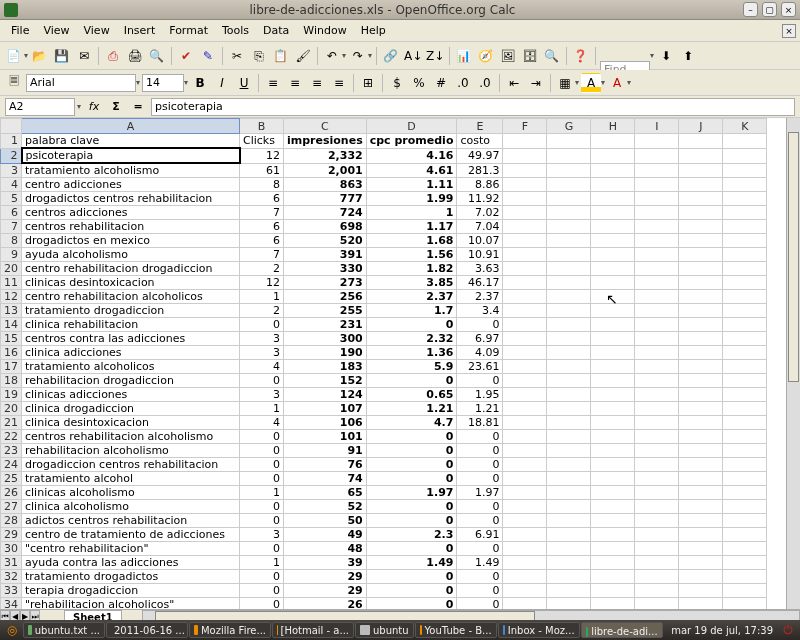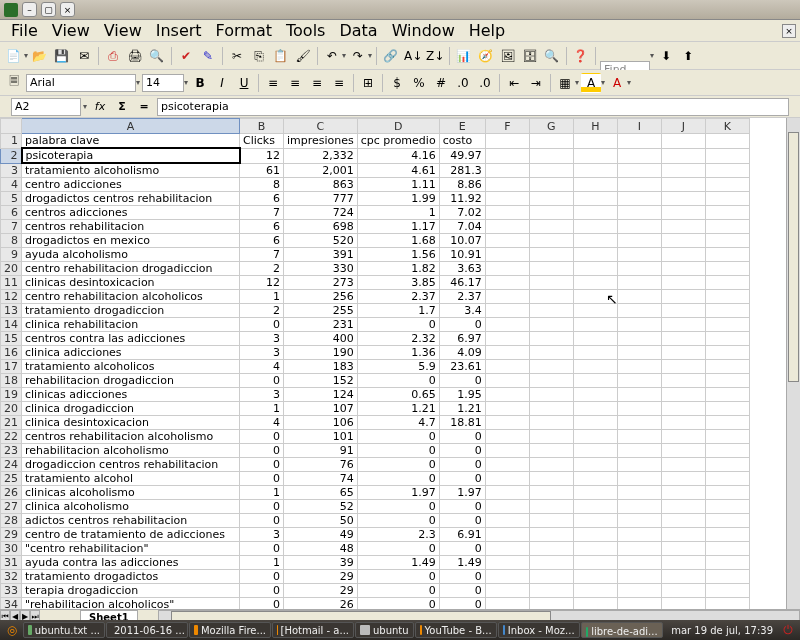--- a/index.html
+++ b/index.html
@@ -4,54 +4,54 @@
 <style>
 * { box-sizing: border-box; margin: 0; padding: 0; font-family: "DejaVu Sans", Arial, sans-serif; }
 body { background: #ece9d8; font-size: 11px; overflow: hidden; width: 800px; height: 640px; position: relative; }
 .window { display: flex; flex-direction: column; height: 640px; }
 .titlebar { background: linear-gradient(#cdc7bb, #b3ac9d); height: 20px; display: flex; align-items: center; padding: 0 4px; border-bottom: 1px solid #888; }
 .titlebar .icon { width: 14px; height: 14px; background: #2a6e2a; border-radius: 2px; margin-right: 4px; }
 .titlebar .title { flex: 1; text-align: center; font-size: 12px; color: #333; }
 .titlebar .winbtns { display: flex; gap: 4px; }
 .winbtn { width: 15px; height: 15px; border: 1px solid #888; background: #eee; border-radius: 3px; display: flex; align-items: center; justify-content: center; font-size: 9px; cursor: pointer; }
 .menubar { background: #ece9d8; height: 22px; display: flex; align-items: center; padding: 0 4px; border-bottom: 1px solid #ccc; }
-.menubar .mitem { padding: 2px 7px; font-size: 16px; cursor: pointer; }
+.menubar .mitem { padding: 2px 7px; font-size: 11px; cursor: pointer; }
 .menubar .xbtn { margin-left: auto; width: 14px; height: 14px; border: 1px solid #888; background: #eee; display: flex; align-items: center; justify-content: center; font-size: 9px; }
 .toolbar { background: #ece9d8; height: 28px; display: flex; align-items: center; padding: 0 4px; gap: 2px; border-bottom: 1px solid #ccc; }
 .tbtn { width: 20px; height: 20px; border: 1px solid transparent; display: flex; align-items: center; justify-content: center; font-size: 12px; cursor: pointer; border-radius: 2px; }
 .tsep { width: 1px; height: 18px; background: #bbb; margin: 0 2px; }
 .tdd { font-size: 8px; color: #555; margin-left: -2px; }
 .findbox { width: 50px; height: 18px; border: 1px solid #aaa; background: #fff; font-size: 11px; padding: 0 3px; color: #888; margin-top: 28px; }
 .fmtbar { background: #ece9d8; height: 26px; display: flex; align-items: center; padding: 0 4px; gap: 2px; border-bottom: 1px solid #ccc; }
 .fontsel, .sizesel { border: 1px solid #aaa; background: #fff; height: 18px; font-size: 11px; padding: 0 3px; }
 .fontsel { width: 110px; }
 .sizesel { width: 42px; }
-.cellbar { background: #ece9d8; height: 22px; display: flex; align-items: center; padding: 0 11px; gap: 4px; border-bottom: 1px solid #ccc; }
+.cellbar { background: #ece9d8; height: 22px; display: flex; align-items: center; padding: 0 5px; gap: 4px; border-bottom: 1px solid #ccc; }
 .cellref { width: 70px; height: 18px; border: 1px solid #aaa; background: #fff; font-size: 11px; padding: 0 3px; }
 .fxbtn { width: 18px; height: 18px; display: flex; align-items: center; justify-content: center; font-size: 11px; cursor: pointer; }
 .formula { flex: 1; height: 18px; border: 1px solid #aaa; background: #fff; font-size: 11px; padding: 0 3px; }
 .gridwrap { flex: 1; overflow: hidden; position: relative; background: #fff; }
 .grid { border-collapse: collapse; font-size: 11px; }
 .grid th, .grid td { border: 1px solid #ccc; padding: 0 3px; height: 13px; overflow: hidden; white-space: nowrap; }
 .grid th { background: #e8e8e8; font-weight: normal; text-align: center; color: #333; }
 .grid th.corner { width: 20px; background: #e8e8e8; }
 .grid th.colh { height: 15px; }
 .grid th.rowh { width: 20px; text-align: right; padding-right: 3px; background: #e8e8e8; }
 .grid th.colh.sel, .grid th.rowh.sel { background: #ccd8e8; border: 1px solid #7090c0; }
 .grid td { background: #fff; text-align: left; }
 .grid td.num { text-align: right; }
 .grid td.selected { border: 2px solid #000 !important; }
 .colA { width: 218px; }
 .colB { width: 44px; }
-.colC { width: 68px; }
-.colD { width: 82px; }
+.colC { width: 68px; font-weight: bold; }
+.colD { width: 82px; font-weight: bold; }
 .colE { width: 46px; }
 .colR { width: 44px; }
 .hscroll-row { height: 14px; background: #ece9d8; display: flex; align-items: stretch; border-top: 1px solid #aaa; }
-.sheettab { border: 1px solid #aaa; border-bottom: none; background: #fff; padding: 0 8px; margin-left: 40px; font-size: 10px; display: flex; align-items: center; font-weight: bold;}
+.sheettab { border: 1px solid #aaa; border-bottom: none; background: #fff; padding: 0 8px; margin-left: 24px; font-size: 10px; display: flex; align-items: center; font-weight: bold;}
 .tabnav { display: flex; }
 .tabnav span { width: 10px; border: 1px solid #aaa; background: #ddd; display: flex; align-items: center; justify-content: center; font-size: 8px; }
 .hscrollbar { flex: 1; background: #ddd; border: 1px solid #aaa; position: relative; margin-left: 20px; }
 .hscrollbar .thumb { position: absolute; left: 12px; width: 380px; top: 0; bottom: 0; background: #ece9d8; border: 1px solid #888; }
 .statusbar { height: 17px; background: #ece9d8; border-top: 1px solid #aaa; display: flex; align-items: center; font-size: 10px; padding: 0 4px; gap: 10px; }
 .statusbar .cell { border-left: 1px solid #bbb; border-right: 1px solid #bbb; padding: 0 6px; height: 100%; display: flex; align-items: center; }
 .statusbar .flex { flex: 1; }
 .zoomslider { width: 90px; height: 4px; background: #bbb; position: relative; }
 .zoomslider .zthumb { position: absolute; left: 45%; top: -3px; width: 6px; height: 10px; background: #888; }
 .taskbar { position: absolute; bottom: 0; left: 0; right: 0; height: 20px; background: linear-gradient(#4a4540, #2b2825); display: flex; align-items: center; padding: 0 2px; gap: 1px; font-size: 10px; color: #eee; }
@@ -62,20 +62,21 @@
 .cursor-arrow { position: absolute; left: 606px; top: 173px; font-size: 14px; color: #000; pointer-events: none; z-index: 100; }
 .vscroll { position: absolute; right: 0; top: 0; bottom: 0; width: 14px; background: #ddd; border-left: 1px solid #aaa; }
 .vscroll .vthumb { position: absolute; left: 1px; right: 1px; top: 14px; height: 250px; background: #ece9d8; border: 1px solid #888; }
 </style>
 </head>
 <body>
 
 <div class="window">
   <div class="titlebar">
     <div class="icon"></div>
+    <div class="title">libre-de-adicciones.xls - OpenOffice.org Calc</div>
     <div class="winbtns">
       <div class="winbtn">–</div>
       <div class="winbtn">▢</div>
       <div class="winbtn">×</div>
     </div>
   </div>
 
   <div class="menubar">
     <div class="mitem"><span>File</span></div>
     <div class="mitem"><span>View</span></div>
@@ -429,21 +430,21 @@
             <td class="colR"></td>
             <td class="colR"></td>
             <td class="colR"></td>
           </tr>
         </tbody>
         <tbody>
           <tr>
             <th class="rowh ">15</th>
             <td class="colA ">centros contra las adicciones</td>
             <td class="colB num">3</td>
-            <td class="colC num">400</td>
+            <td class="colC num">300</td>
             <td class="colD num">2.32</td>
             <td class="colE num">6.97</td>
             <td class="colR"></td>
             <td class="colR"></td>
             <td class="colR"></td>
             <td class="colR"></td>
             <td class="colR"></td>
             <td class="colR"></td>
           </tr>
         </tbody>

